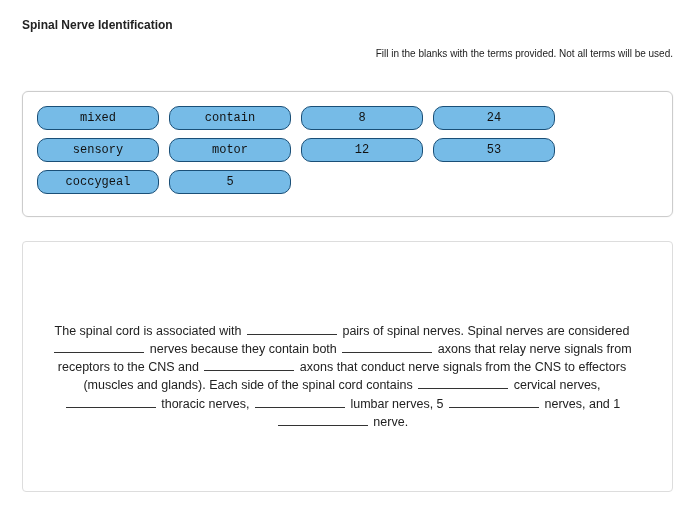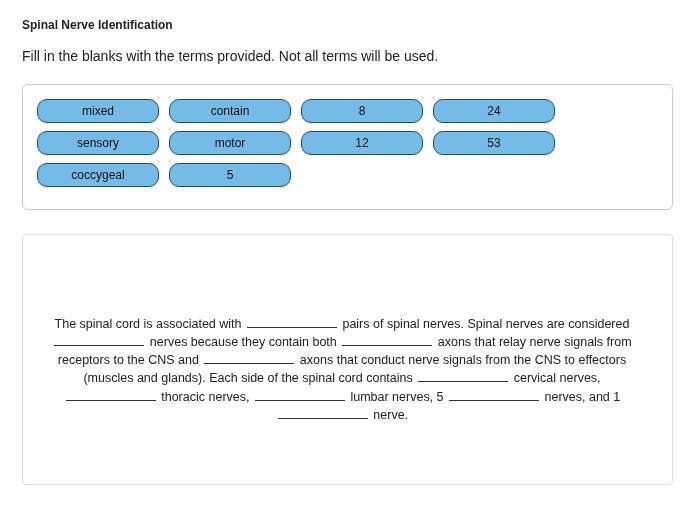--- a/index.html
+++ b/index.html
@@ -13,22 +13,23 @@
       width: 695px;
       padding: 18px 22px;
       color: #222;
     }
     .title {
       font-size: 12px;
       font-weight: bold;
       margin-bottom: 16px;
     }
     .instructions {
-      font-size: 14px;
-      margin-bottom: 20px;
+      font-size: 10px;
+      margin-bottom: 32px;
+      text-align: right;
     }
     .term-box {
       border: 1px solid #ccc;
       border-radius: 6px;
       padding: 14px 14px 14px 14px;
       background: #fff;
       box-shadow: 0 0 0 1px rgba(0,0,0,0.02);
       margin-bottom: 24px;
     }
     .term-row {
@@ -44,20 +45,21 @@
       height: 24px;
       background: #76bbe7;
       border: 1px solid #1a4f77;
       border-radius: 10px;
       font-size: 12px;
       color: #111;
       display: flex;
       align-items: center;
       justify-content: center;
       cursor: default;
+      font-family: Liberation Mono, monospace;
     }
     .paragraph-box {
       border: 1px solid #ddd;
       border-radius: 4px;
       padding: 80px 35px 60px 24px;
       min-height: 230px;
       font-size: 12.5px;
       line-height: 1.45;
       color: #222;
       text-align: center;

